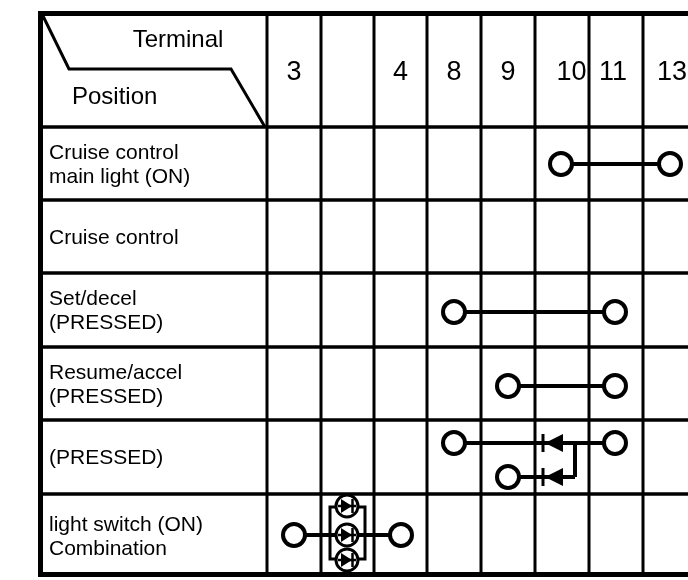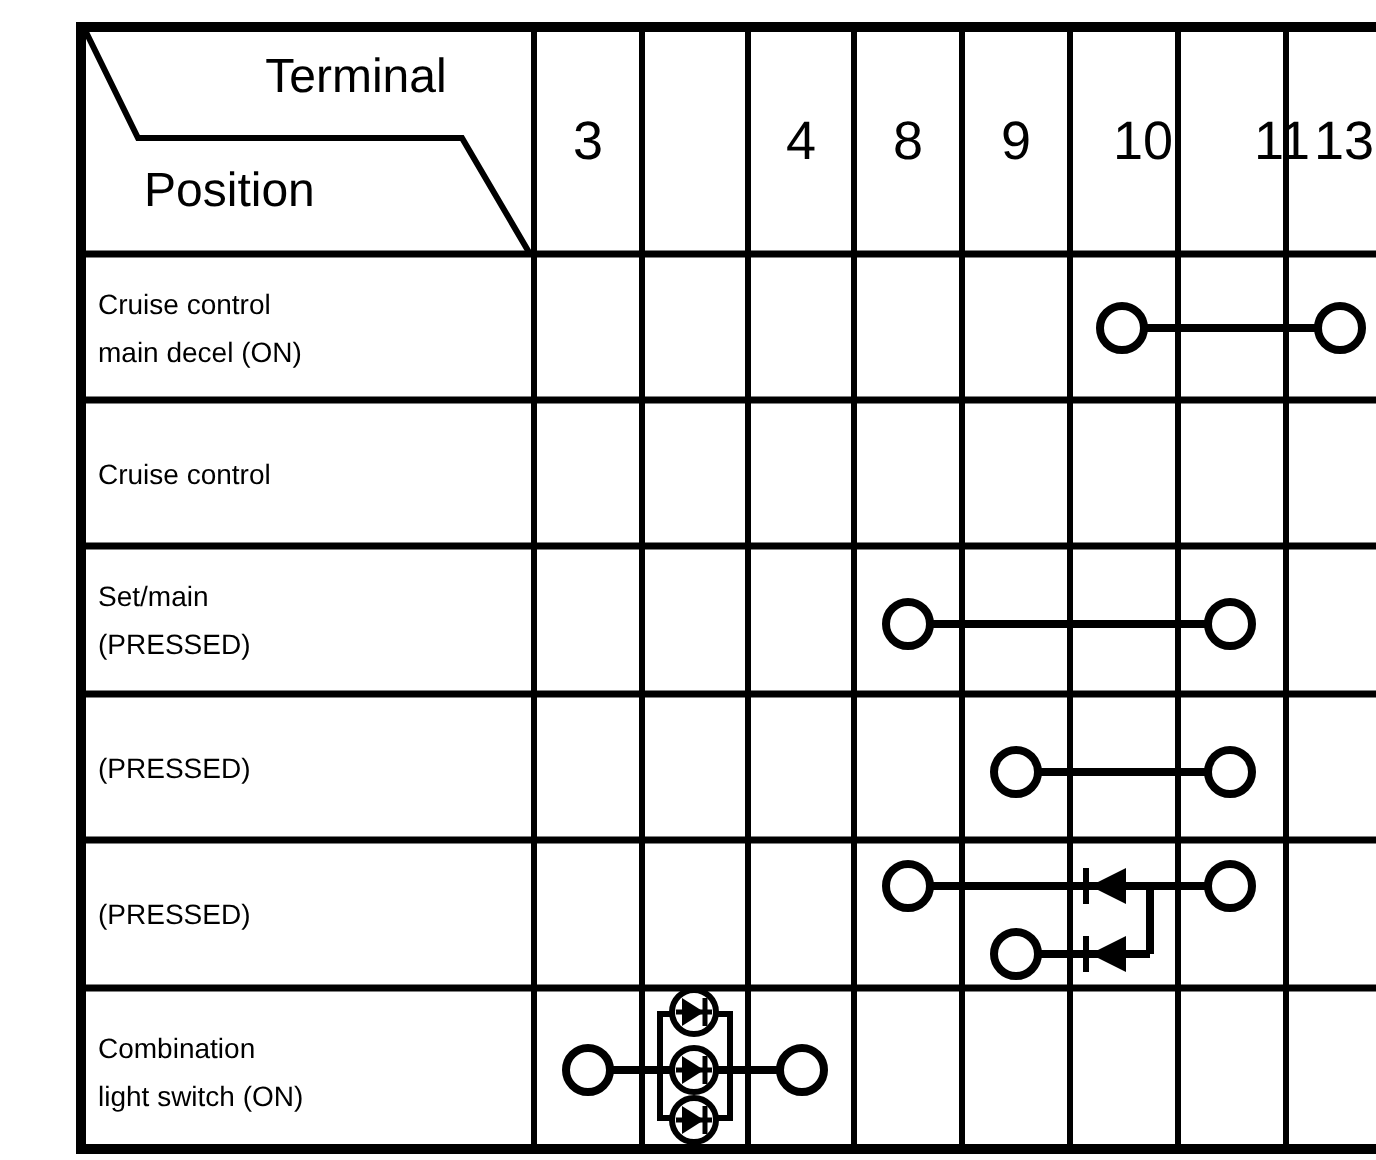--- a/index.html
+++ b/index.html
@@ -19,21 +19,21 @@
   #symbols-svg{position:absolute;left:0;top:0;width:688px;height:580px;}
   .hdr-label{position:absolute;transform:translateY(-50%);font-size:24px;white-space:nowrap;}
   #hdr-terminal{left:104px;top:39px;width:100px;text-align:center;}
   #hdr-position{left:48px;top:96px;}
   .col-num{
     position:absolute;top:71px;transform:translateY(-50%);
     font-size:27px;text-align:center;white-space:nowrap;
   }
   .row-label{
     position:absolute;left:25px;transform:translateY(-50%);
-    font-size:14px;line-height:24px;white-space:nowrap;
+    font-size:21px;line-height:24px;white-space:nowrap;
   }
 </style>
 </head>
 <body>
 
 <div id="stage">
   <div id="outer-border"></div>
 
   <svg id="symbols-svg" viewBox="0 0 688 580" xmlns="http://www.w3.org/2000/svg">
       <line x1="243" y1="16" x2="243" y2="572" stroke="#000000" stroke-width="3"></line>
@@ -90,37 +90,38 @@
 
   <div class="hdr-label" id="hdr-terminal">Terminal</div>
   <div class="hdr-label" id="hdr-position">Position</div>
 
   <div class="col-num" style="left:243px;width:54px">3</div>
   <div class="col-num" style="left:297px;width:53px"></div>
   <div class="col-num" style="left:350px;width:53px">4</div>
   <div class="col-num" style="left:403px;width:54px">8</div>
   <div class="col-num" style="left:457px;width:54px">9</div>
   <div class="col-num" style="left:511px;width:73px">10</div>
-  <div class="col-num" style="left:593px;width:48px">11</div>
+  <div class="col-num" style="left:565px;width:48px">11</div>
   <div class="col-num" style="left:619px;width:58px">13</div>
 
   <div class="row-label" style="top:163.5px">
     <div>Cruise control</div>
-    <div>main decel (ON)</div>
+    <div>main light (ON)</div>
   </div>
   <div class="row-label" style="top:236.5px">
     <div>Cruise control</div>
   </div>
   <div class="row-label" style="top:310px">
-    <div>Set/main</div>
+    <div>Set/decel</div>
     <div>(PRESSED)</div>
   </div>
   <div class="row-label" style="top:383.5px">
+    <div>Resume/accel</div>
     <div>(PRESSED)</div>
   </div>
   <div class="row-label" style="top:457px">
     <div>(PRESSED)</div>
   </div>
   <div class="row-label" style="top:535.5px">
+    <div>light switch (ON)</div>
     <div>Combination</div>
-    <div>light switch (ON)</div>
   </div>
 </div>
 
 </body></html>

